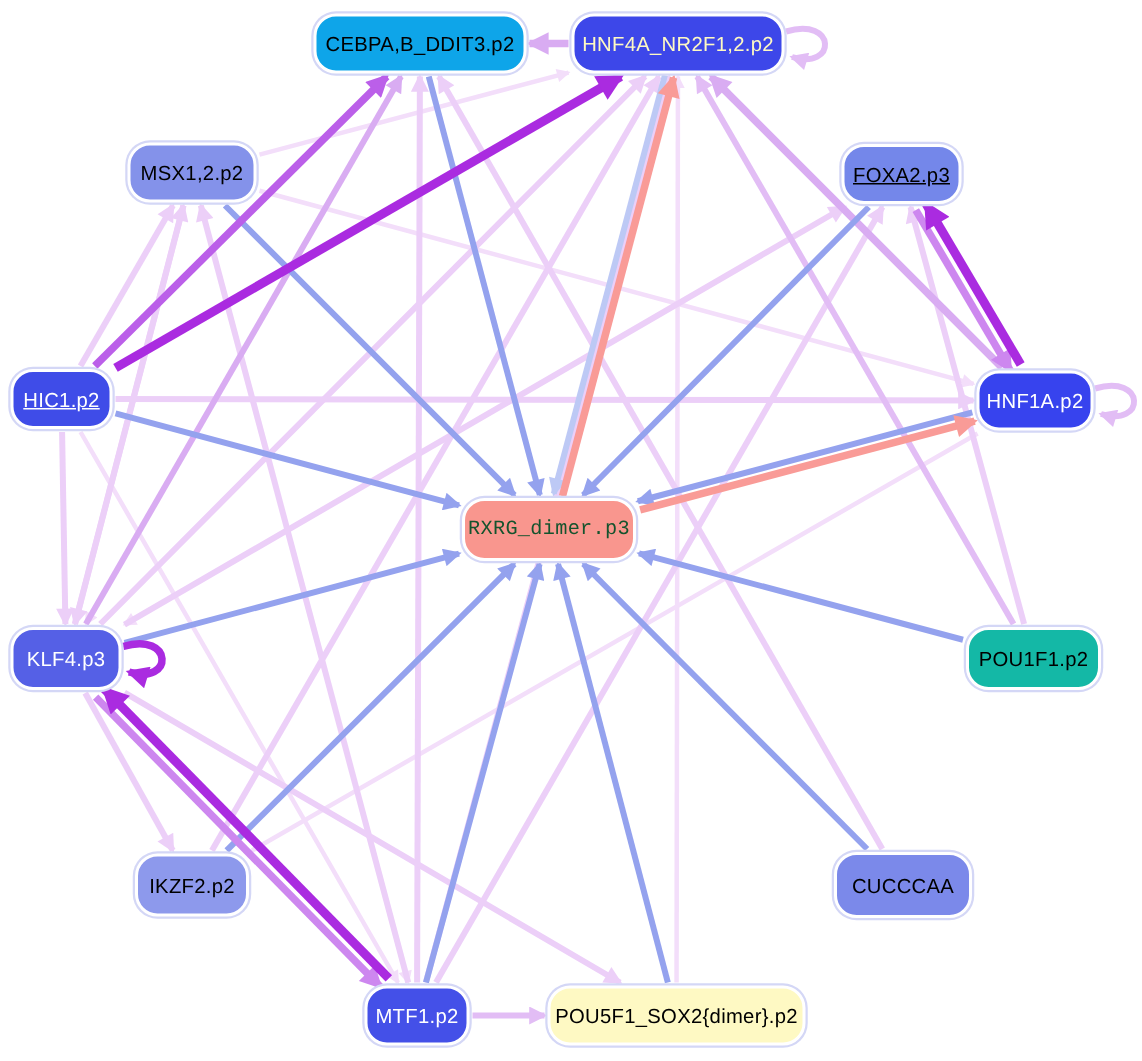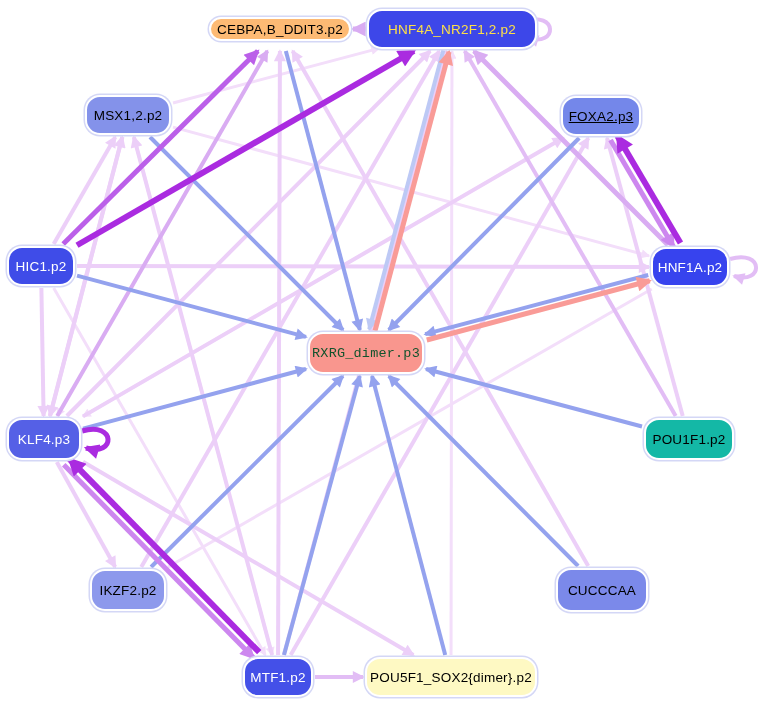--- a/index.html
+++ b/index.html
@@ -95,24 +95,24 @@
       <line x1="680.4790881685593" y1="242.96892829712428" x2="617.4128630029965" y2="135.96892829712428" stroke="#aa2be0" stroke-width="6" marker-end="url(#arr-magenta)"></line>
       <line x1="259.2220423234687" y1="652.195643297108" x2="69.46573980246028" y2="459.19564329710795" stroke="#aa2be0" stroke-width="6" marker-end="url(#arr-magenta)"></line>
       <line x1="77" y1="245.24087591240877" x2="413.8481012658228" y2="51" stroke="#aa2be0" stroke-width="6" marker-end="url(#arr-magenta)"></line>
       <line x1="375.0045323867907" y1="330.7696453515616" x2="449.06008794234623" y2="51.769645351561635" stroke="#f99b97" stroke-width="5" marker-end="url(#arr-salmon)"></line>
       <line x1="426.7696453515616" y1="339.9736681892598" x2="649.7696453515616" y2="280.78231016456846" stroke="#f99b97" stroke-width="5" marker-end="url(#arr-salmon)"></line>
       <path d="M 524,21 C 558,11 558,47 528,38" fill="none" stroke="#e2bdf5" stroke-width="4" marker-end="url(#arr-pink3)"></path>
       <path d="M 730,259 C 764,249 764,285 734,276" fill="none" stroke="#e2bdf5" stroke-width="4" marker-end="url(#arr-pink3)"></path>
       <path d="M 82,431 C 116,421 116,457 86,448" fill="none" stroke="#aa2be0" stroke-width="5" marker-end="url(#arr-magenta)"></path>
     </svg>
 
-<div class="node" style="left: 280px; top: 29px; width: 142px; height: 24px; background: #fdba74; color: rgb(0, 0, 0);">
+<div class="node" style="left: 280px; top: 29px; width: 142px; height: 40px; background: #0ea5e9; color: rgb(0, 0, 0);">
       <span>CEBPA,B_DDIT3.p2</span>
     </div>
-    <div class="node" style="left: 452px; top: 29px; width: 170px; height: 40px; background: rgb(61, 71, 233); color: #fde047;">
+    <div class="node" style="left: 452px; top: 29px; width: 142px; height: 40px; background: rgb(61, 71, 233); color: #fef9c3;">
       <span>HNF4A_NR2F1,2.p2</span>
     </div>
     <div class="node" style="left: 601px; top: 116px; width: 80px; height: 40px; background: rgb(116, 135, 234); color: rgb(0, 0, 0); text-decoration: underline;">
       <span>FOXA2.p3</span>
     </div>
     <div class="node" style="left: 690px; top: 267px; width: 78px; height: 40px; background: rgb(55, 67, 238); color: rgb(255, 255, 255);">
       <span>HNF1A.p2</span>
     </div>
     <div class="node" style="left: 689px; top: 439px; width: 90px; height: 42px; background: #14b8a6; color: rgb(0, 0, 0);">
       <span>POU1F1.p2</span>
@@ -125,21 +125,21 @@
     </div>
     <div class="node" style="left: 278px; top: 677px; width: 70px; height: 40px; background: rgb(68, 80, 232); color: rgb(255, 255, 255);">
       <span>MTF1.p2</span>
     </div>
     <div class="node" style="left: 128px; top: 590px; width: 76px; height: 42px; background: rgb(141, 153, 236); color: rgb(0, 0, 0);">
       <span>IKZF2.p2</span>
     </div>
     <div class="node" style="left: 44px; top: 439px; width: 74px; height: 42px; background: rgb(85, 96, 230); color: rgb(255, 255, 255);">
       <span>KLF4.p3</span>
     </div>
-    <div class="node" style="left: 41px; top: 266px; width: 68px; height: 40px; background: rgb(63, 76, 232); color: rgb(255, 255, 255);">
+    <div class="node" style="left: 41px; top: 266px; width: 68px; height: 40px; background: rgb(63, 76, 232); color: rgb(255, 255, 255); text-decoration: underline;">
       <span>HIC1.p2</span>
     </div>
     <div class="node" style="left: 128px; top: 115px; width: 86px; height: 40px; background: rgb(132, 146, 234); color: rgb(0, 0, 0);">
       <span>MSX1,2.p2</span>
     </div>
     <div class="node" style="left: 366px; top: 353px; width: 116px; height: 42px; background: rgb(249, 150, 142); color: #14532d; font-family: Liberation Mono, monospace;">
       <span>RXRG_dimer.p3</span>
     </div>
   </div>
 

